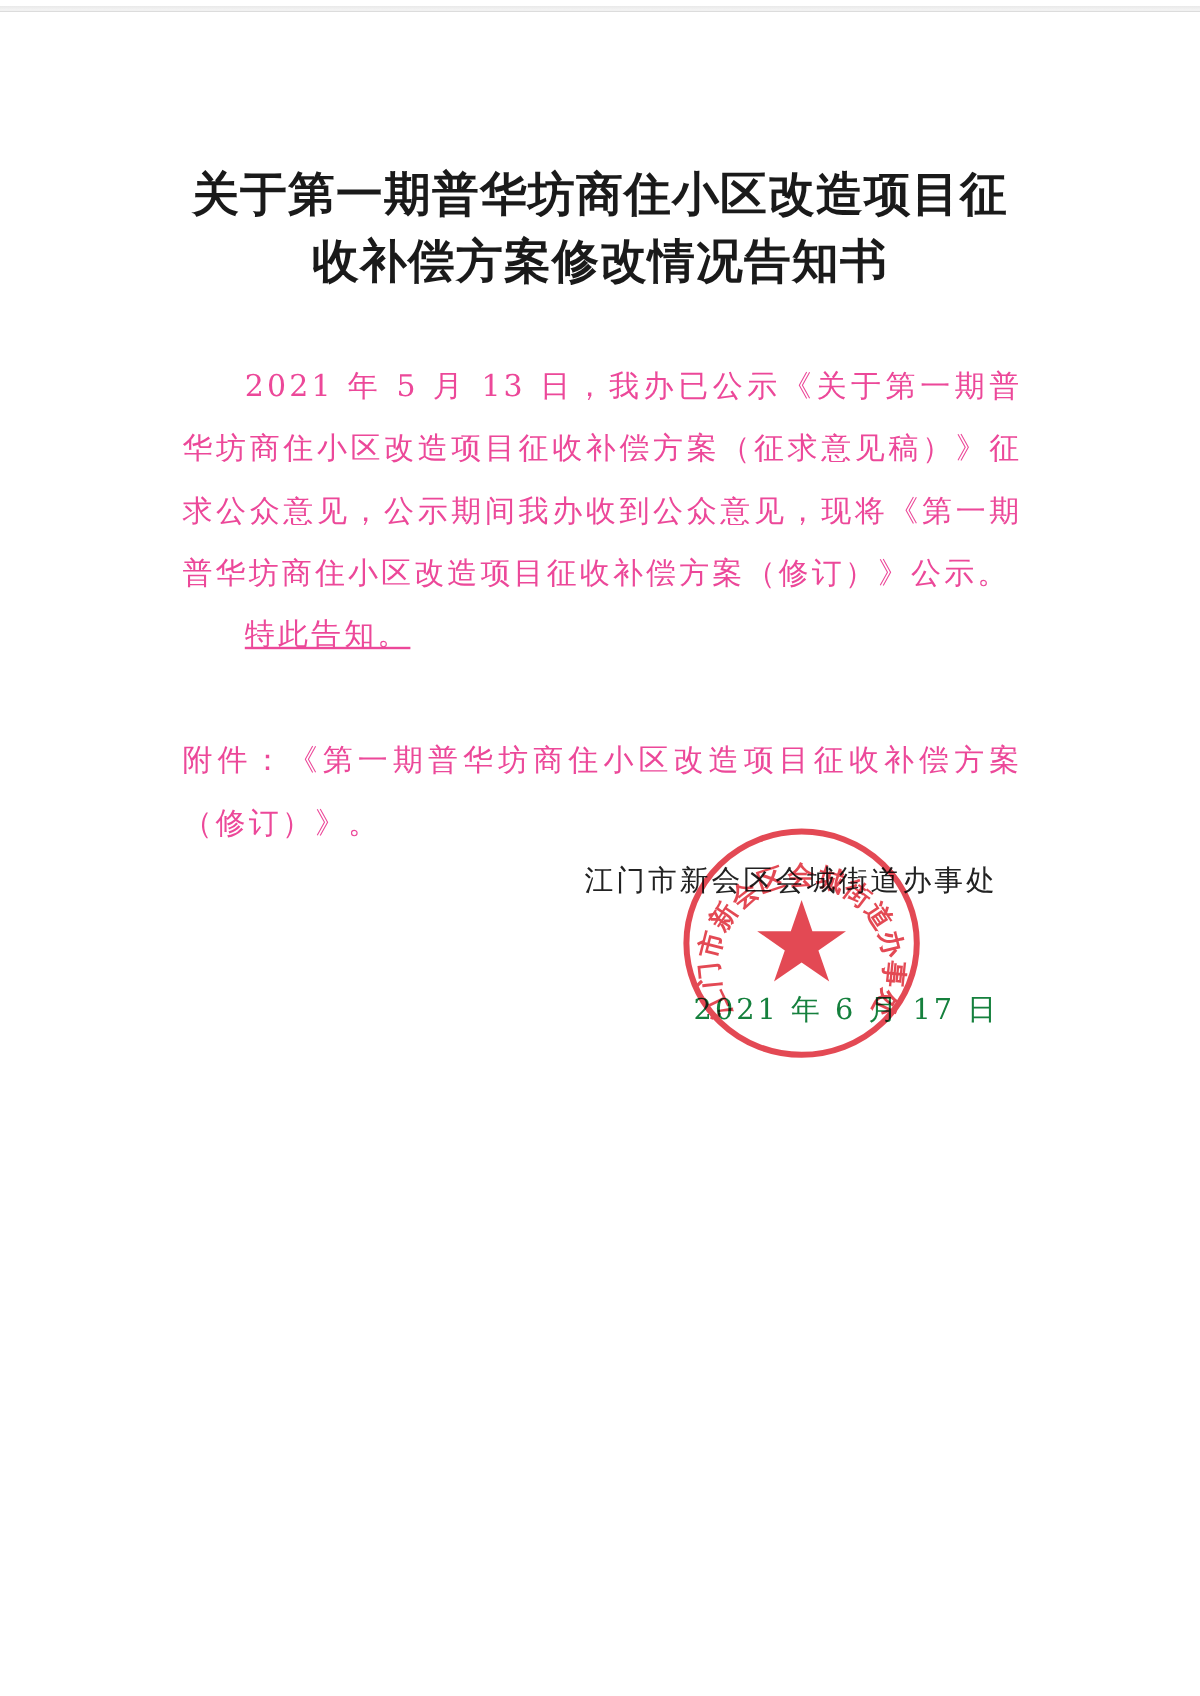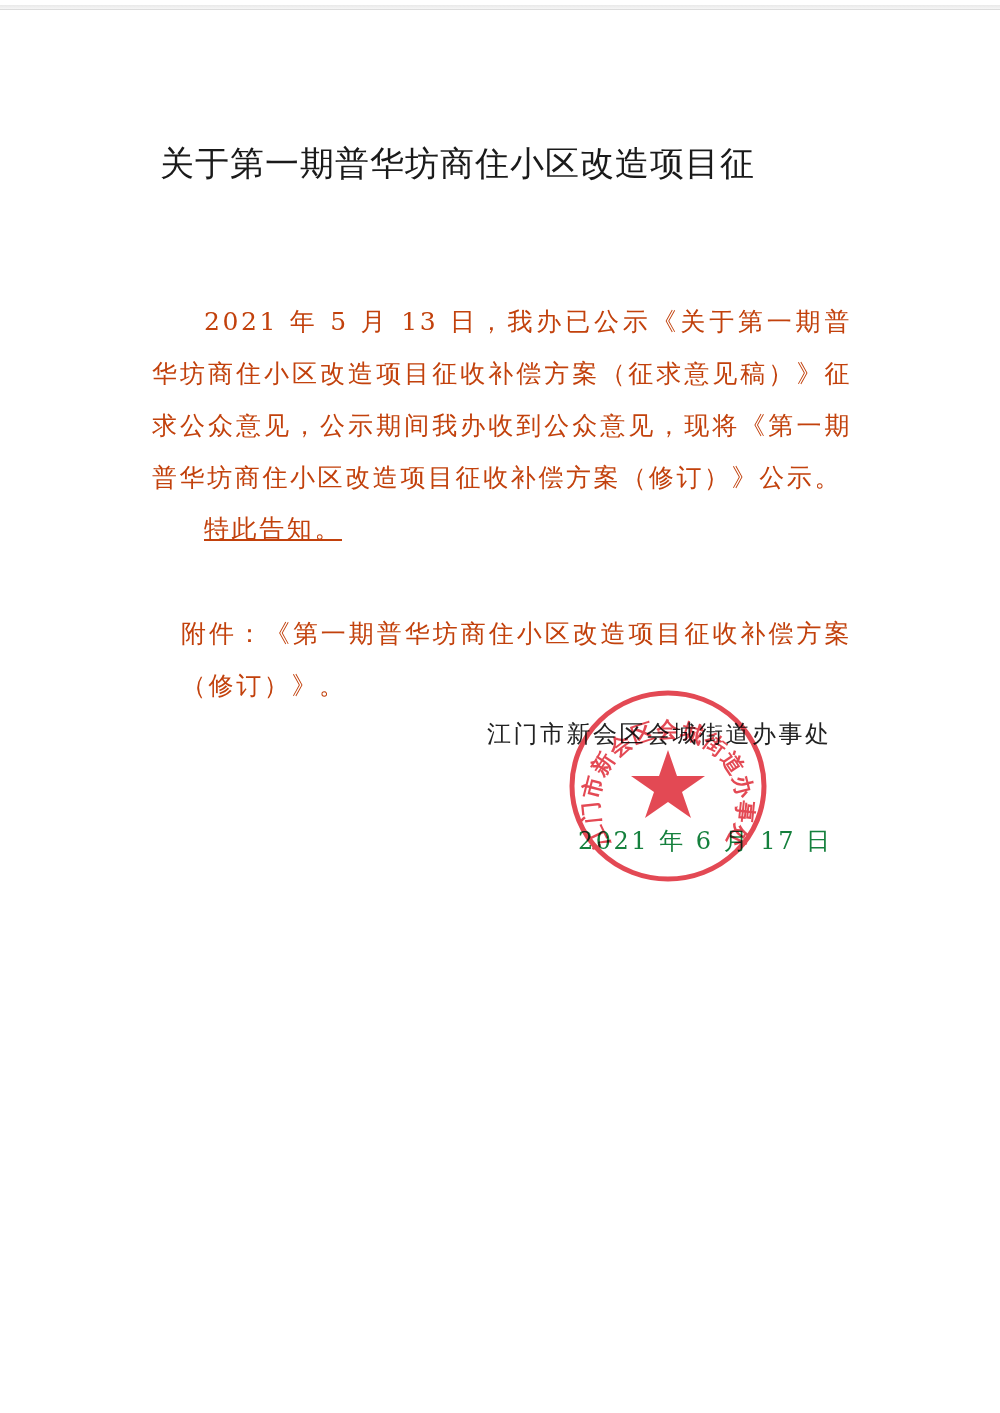--- a/index.html
+++ b/index.html
@@ -7,54 +7,55 @@
     width: 1000px; height: 1413px; background: #ffffff; position: relative; overflow: hidden;
     font-family: "DejaVu Serif", "Liberation Serif", serif; color: #222;
   }
   .scan-edge {
     position: absolute; left: 0; top: 5px; width: 1000px; height: 4px;
     background: linear-gradient(#e9e9e9, #f6f6f6); border-bottom: 1px solid #dcdcdc;
   }
   .title {
     position: absolute; left: 150px; top: 135px; width: 700px;
     font-family: "DejaVu Sans", "Liberation Sans", sans-serif;
-    font-weight: normal; font-size: 34px; line-height: 56px; color: #1a1a1a;
+    font-weight: bold; font-size: 39px; line-height: 56px; color: #1a1a1a;
     letter-spacing: 1px;
   }
   .title .line { display: block; text-align: center; white-space: nowrap; }
   .title .line:first-child { text-align: left; margin-left: 10px; }
   .body-text {
     position: absolute; left: 152px; width: 700px; font-size: 25px; line-height: 52px;
-    color: #c2410c; letter-spacing: 2.6px;
+    color: #ec4899; letter-spacing: 2.6px;
   }
   .para { text-indent: 52px; margin: 0; text-align: justify; }
   .p1 { top: 296px; }
   .p2 { top: 503px; text-decoration: underline; }
   .p3 { top: 608px; }
-  .p3 .para { text-indent: 0; margin-left: 29px; }
+  .p3 .para { text-indent: 0; }
   .signer {
     position: absolute; left: 487px; top: 718px; font-size: 24px; letter-spacing: 2.5px;
     color: #222; z-index: 2; white-space: nowrap;
   }
   .date {
     position: absolute; left: 578px; top: 825px; font-size: 24px; letter-spacing: 2.5px;
     color: #15803d; z-index: 2; white-space: nowrap;
   }
   .seal {
     position: absolute; left: 567px; top: 688px; width: 202px; height: 196px; z-index: 3;
     opacity: 0.88; mix-blend-mode: multiply;
   }
 </style>
 </head>
 <body>
 
 <div class="scan-edge"></div>
 
 <div class="title">
   <span class="line">关于第一期普华坊商住小区改造项目征</span>
+  <span class="line">收补偿方案修改情况告知书</span>
 </div>
 
 <div class="body-text p1">
   <p class="para">2021 年 5 月 13 日，我办已公示《关于第一期普华坊商住小区改造项目征收补偿方案（征求意见稿）》征求公众意见，公示期间我办收到公众意见，现将《第一期普华坊商住小区改造项目征收补偿方案（修订）》公示。</p>
 </div>
 
 <div class="body-text p2">
   <p class="para">特此告知。</p>
 </div>
 

